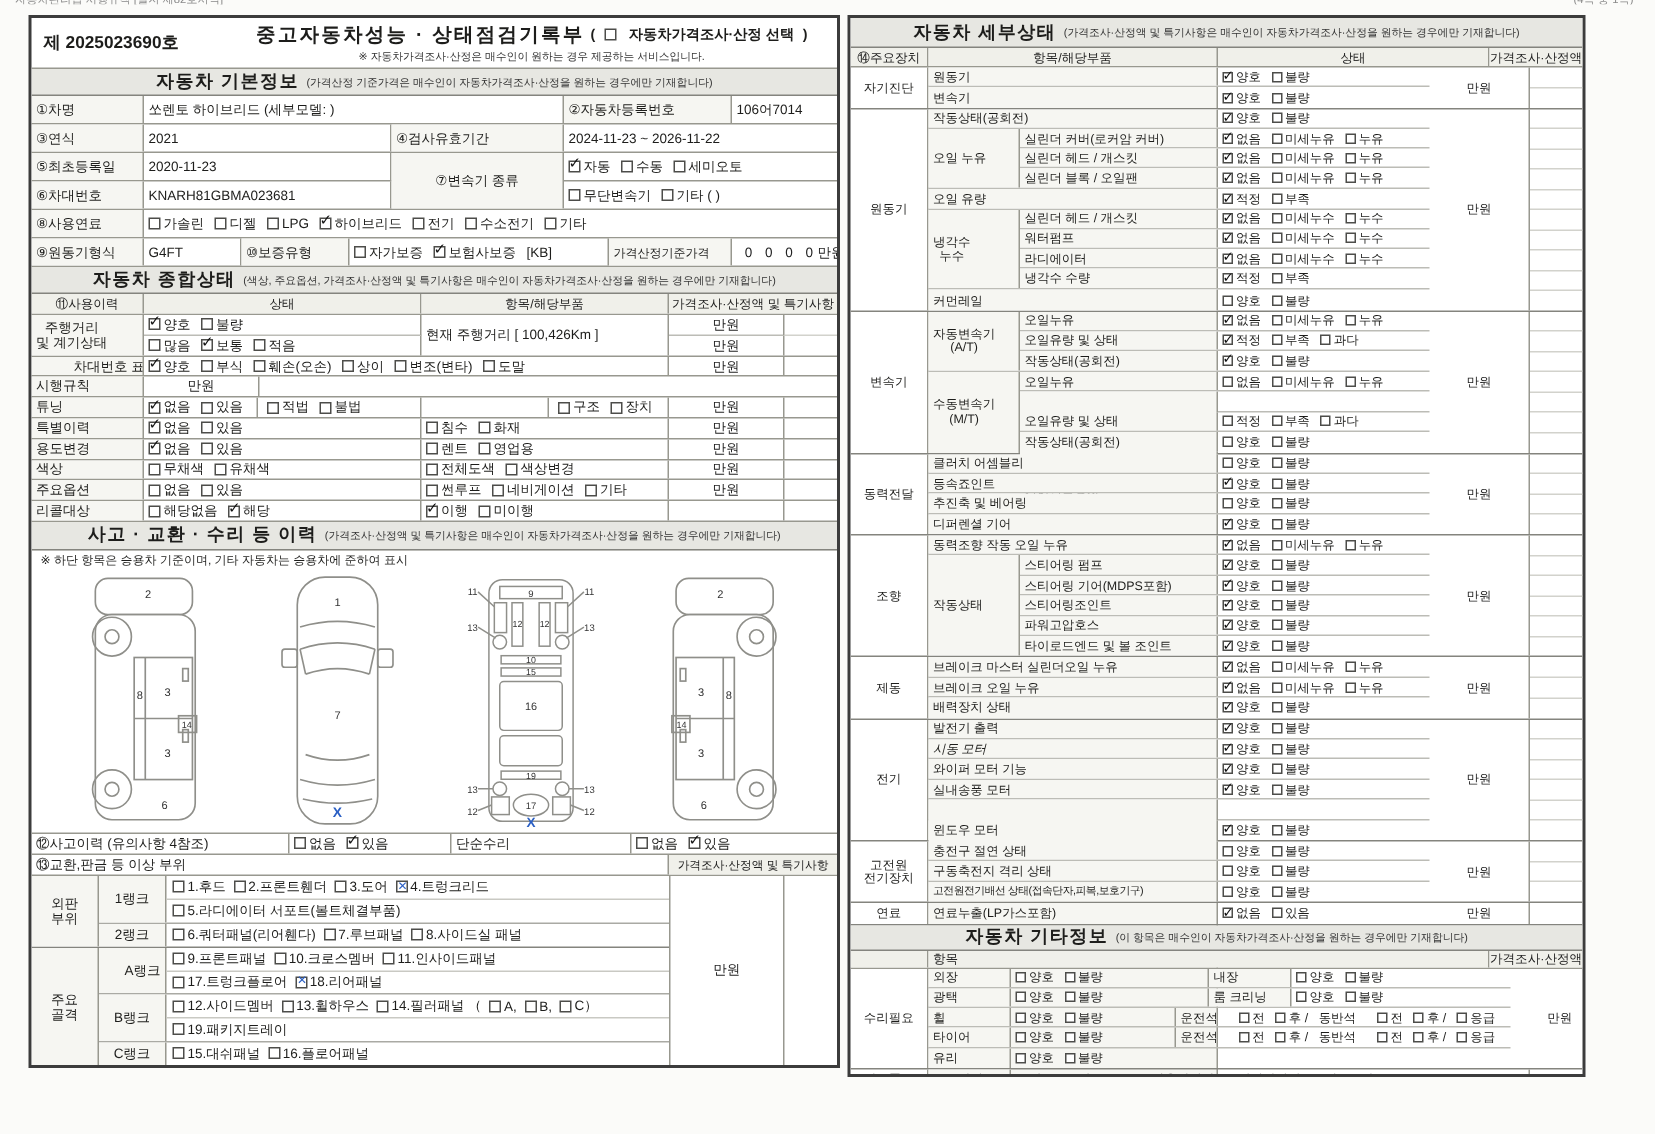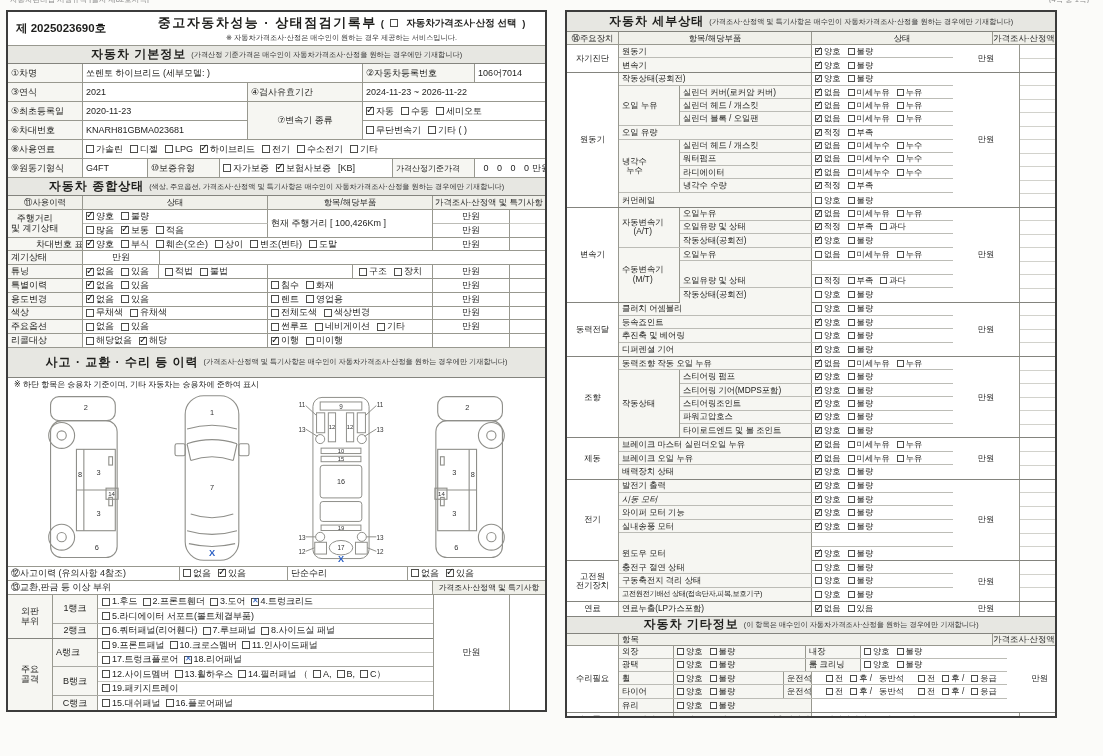--- a/index.html
+++ b/index.html
@@ -1,21 +1,21 @@
 <!DOCTYPE html>
 <html><head>
 <meta charset="utf-8">
 <style>
 *{margin:0;padding:0;box-sizing:border-box}
 html,body{width:1103px;height:756px}
 body{position:relative;background:#fbfbf9;font-family:"Liberation Sans","DejaVu Sans",sans-serif;color:#1d1d1b;overflow:hidden}
 .clip{position:absolute;top:-6px;font-size:7.5px;color:#8a8a8a;height:9px;overflow:hidden;line-height:11px}
 #cliptl{left:10px}#cliptr{right:14px}
 .page{position:absolute;background:#fff;border:2px solid #3c3c3c;display:flex;flex-direction:column;overflow:hidden}
-#leftpage{left:6px;top:10px;width:541px;height:702px;font-size:9px}
+#leftpage{left:19px;top:10px;width:541px;height:702px;font-size:9px}
 #rightpage{left:565px;top:10px;width:492px;height:708px;font-size:8.3px}
 .r{display:flex;border-bottom:1px solid #98988f;flex:0 0 auto;align-items:stretch}
 .col{display:flex;flex-direction:column}
 .c{display:flex;align-items:center;padding:0 3px;border-right:1px solid #98988f;overflow:hidden;white-space:nowrap}
 .cl{border-right:none !important}
 .lab{background:#f6f6f2}
 .hdr{background:#f0f0ea;justify-content:center;font-size:8.4px;color:#222}
 .bar{background:#e7e7e2;justify-content:center;align-items:center;gap:5px;border-bottom:1px solid #84847e}
 .bart{font-weight:bold;font-size:12px;letter-spacing:1px}
 .barn{font-size:7.2px;color:#333}
@@ -322,21 +322,21 @@
           </span>
         </span>
       </div>
       <div class="c pc" style="flex: 0 0 77px; width: 77px;">
         <span>만원</span>
       </div>
       <div class="c cl" style="flex: 0 0 35px; width: 35px;"></div>
     </div>
     <div class="r " style="height: 13.8px;">
       <div class="c lab" style="flex: 0 0 75px; width: 75px;">
-        <span>계기상태</span>
+        <span>시행규칙</span>
       </div>
       <div class="c pc" style="flex: 0 0 77px; width: 77px;">
         <span>만원</span>
       </div>
       <div class="c cl" style="flex: 0 0 35px; width: 35px;"></div>
     </div>
     <div class="r " style="height: 13.8px;">
       <div class="c lab" style="flex: 0 0 75px; width: 75px;">
         <span>튜닝</span>
       </div>
@@ -545,21 +545,21 @@
             <span class="k"></span>
             <span class="ol">미이행</span>
           </span>
         </span>
       </div>
       <div class="c pc" style="flex: 0 0 77px; width: 77px;">
         <span></span>
       </div>
       <div class="c cl" style="flex: 0 0 35px; width: 35px;"></div>
     </div>
-    <div class="r bar" style="height: 30px;">
+    <div class="r bar" style="height: 19px;">
       <span class="bart">사고 · 교환 · 수리 등 이력</span>
       <span class="barn">(가격조사·산정액 및 특기사항은 매수인이 자동차가격조사·산정을 원하는 경우에만 기재합니다)</span>
     </div>
     <div class="note" style="height: 13px;">
       <span>※ 하단 항목은 승용차 기준이며, 기타 자동차는 승용차에 준하여 표시</span>
     </div>
     <div class="diag" style="height: 176px;">
       <svg width="112" height="172" viewBox="0 0 112 186">
         <g fill="none" stroke="#8f8f8a" stroke-width="1.2">
           <rect x="22" y="5" width="70" height="26" rx="9"></rect>
@@ -782,21 +782,21 @@
                 </div>
               </div>
             </div>
           </div>
         </div>
         <div class="rankgrp" style="flex: 5 1 0px;">
           <div class="c lab pre" style="flex: 0 0 45px; width: 45px; justify-content: center;"><span class="pre">주요
 골격</span></div>
           <div class="col rankcol" style="flex: 1 1 0%;">
             <div class="rankrow" style="flex: 2 1 0px;">
-              <div class="c lab" style="flex: 0 0 45px; width: 45px; justify-content: flex-start;">
+              <div class="c lab" style="flex: 0 0 45px; width: 45px; justify-content: flex-end;">
                 <span>A랭크</span>
               </div>
               <div class="col rlinescol" style="flex: 1 1 0%;">
                 <div class="rline">
                   <span class="opts">
                     <span class="opt">
                       <span class="k"></span>
                       <span class="ol">9.프론트패널</span>
                     </span>
                     <span class="opt">

